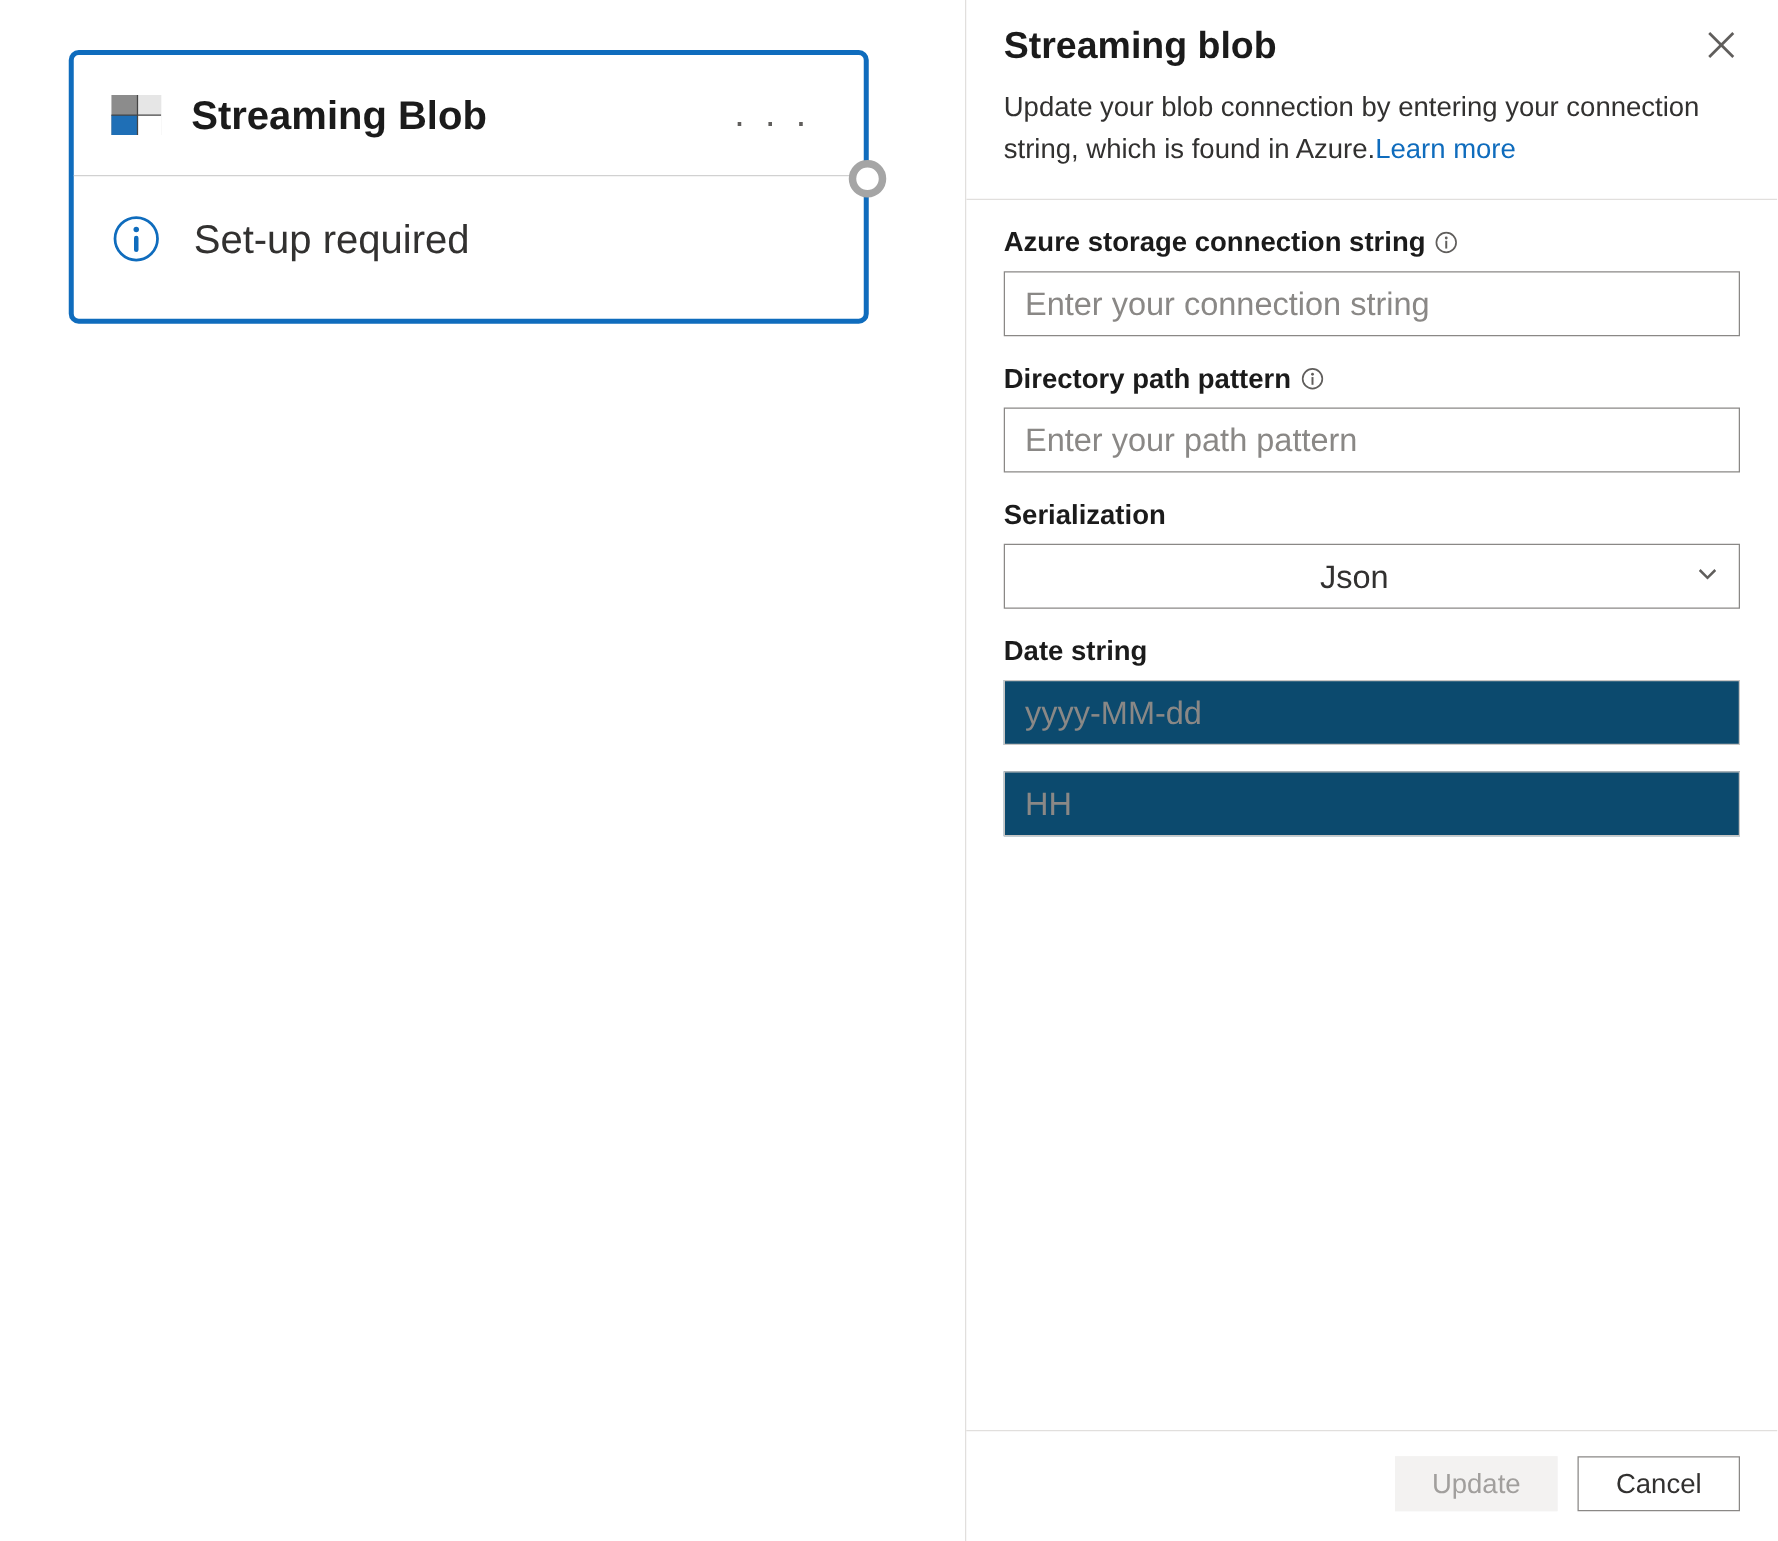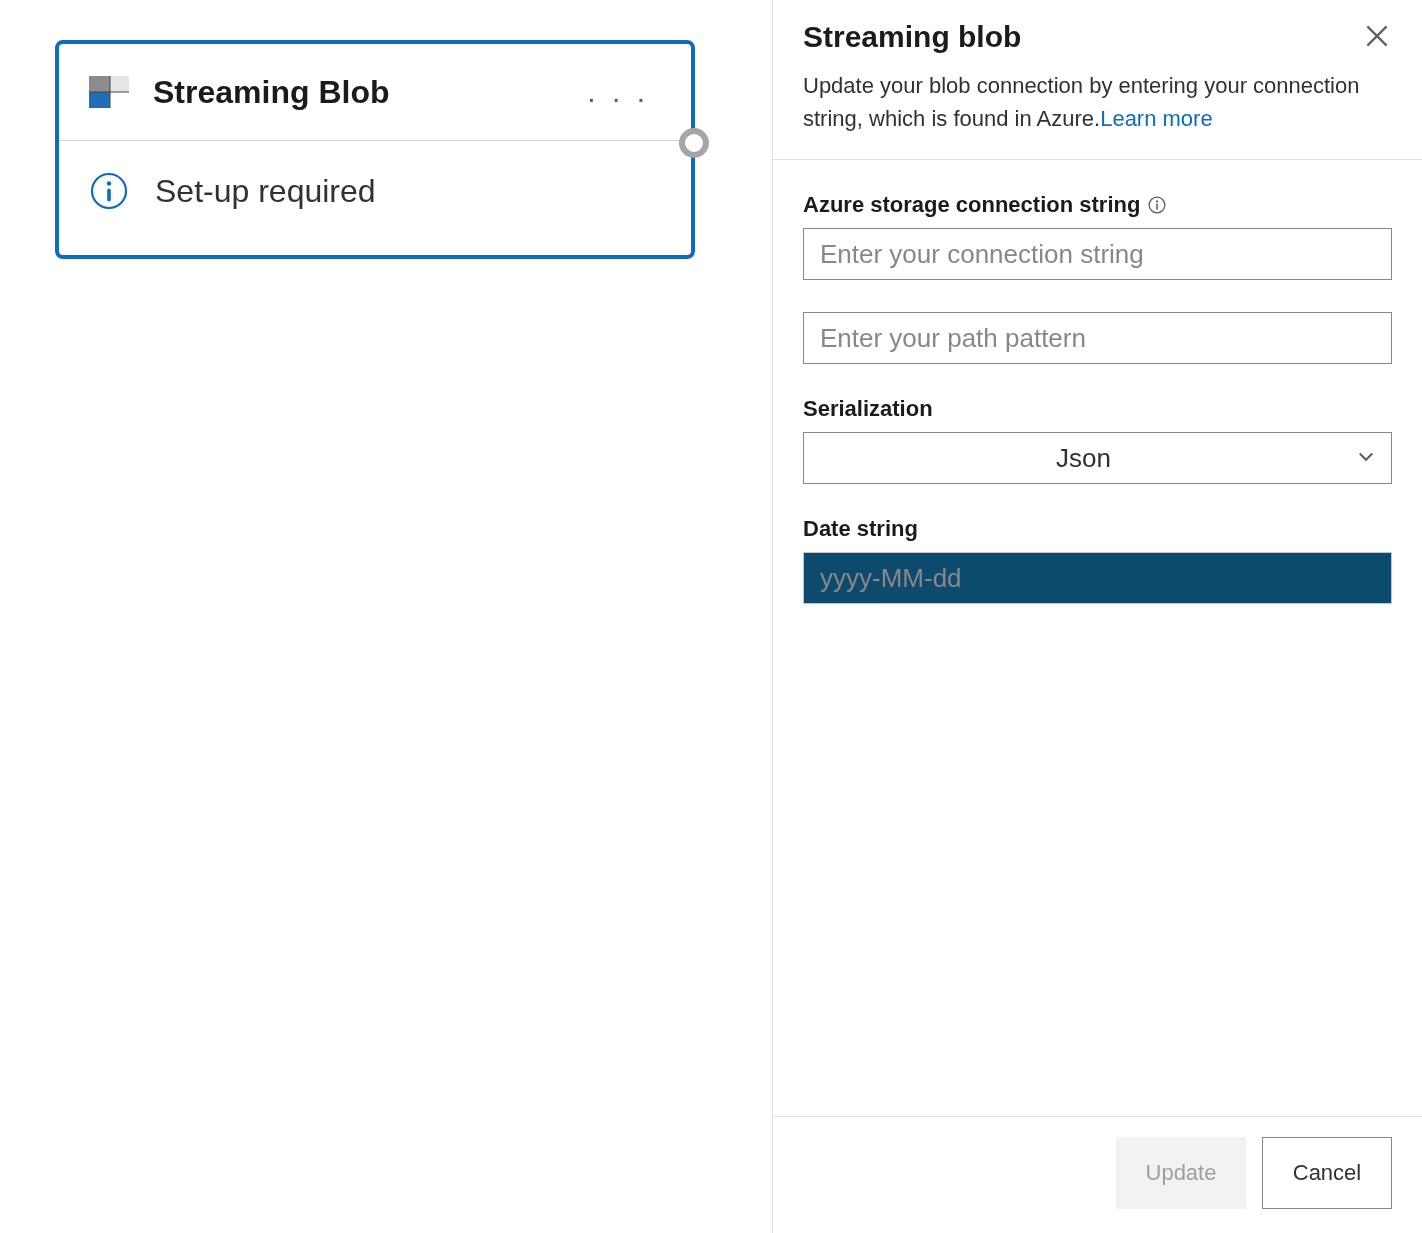--- a/index.html
+++ b/index.html
@@ -124,21 +124,21 @@
     .panel-desc a {
       color: #0f6cbd;
       text-decoration: none;
     }
     .panel-divider {
       border: none;
       border-top: 1px solid #e1dfdd;
       margin: 24px -30px 0 -30px;
     }
     .form-group {
-      margin-top: 32px;
+      margin-top: 21px;
     }
     .form-label {
       display: flex;
       align-items: center;
       font-size: 22px;
       font-weight: 600;
       color: #1b1b1b;
       margin-bottom: 10px;
     }
     .info-icon-sm {
@@ -182,21 +182,21 @@
     }
 
     .panel-footer {
       border-top: 1px solid #e1dfdd;
       padding: 20px 30px 24px 30px;
       display: flex;
       justify-content: flex-end;
       gap: 16px;
     }
     .btn {
-      height: 72px;
+      height: 44px;
       min-width: 130px;
       padding: 0 28px;
       font-size: 22px;
       font-family: inherit;
       border: 1px solid #8a8886;
       background: #fff;
       color: #323130;
       cursor: pointer;
     }
     .btn-primary-disabled {
@@ -264,20 +264,30 @@
               <circle cx="8" cy="4.8" r="1" fill="#605e5c"></circle>
               <rect x="7.3" y="6.8" width="1.4" height="5.5" fill="#605e5c"></rect>
             </svg>
         </span>
       </div>
       <input type="text" class="form-input" placeholder="Enter your connection string" style="">
     </div>
 
 
     <div class="form-group">
+      <div class="form-label">
+        <span>Directory path pattern</span>
+        <span class="info-icon-sm">
+          <svg viewBox="0 0 16 16" width="18" height="18">
+              <circle cx="8" cy="8" r="7" fill="none" stroke="#605e5c" stroke-width="1.2"></circle>
+              <circle cx="8" cy="4.8" r="1" fill="#605e5c"></circle>
+              <rect x="7.3" y="6.8" width="1.4" height="5.5" fill="#605e5c"></rect>
+            </svg>
+        </span>
+      </div>
       <input type="text" class="form-input" placeholder="Enter your path pattern" style="">
     </div>
 
     <div class="form-group">
       <div class="form-label">Serialization</div>
       <div class="form-select-wrap">
         <select class="form-select">
           <option>Json</option>
         </select>
         <span class="select-chevron">
@@ -287,20 +297,21 @@
         </span>
       </div>
     </div>
 
     <div class="form-group">
       <div class="form-label">Date string</div>
       <input type="text" class="form-input" disabled="" placeholder="yyyy-MM-dd" style="">
     </div>
 
     <div class="form-group">
+      <input type="text" class="form-input" disabled="" placeholder="HH" style="">
     </div>
 
   </div>
 
   <div class="panel-footer">
     <button class="btn btn-primary-disabled" disabled="">Update</button>
     <button class="btn">Cancel</button>
   </div>
 </div>
 

